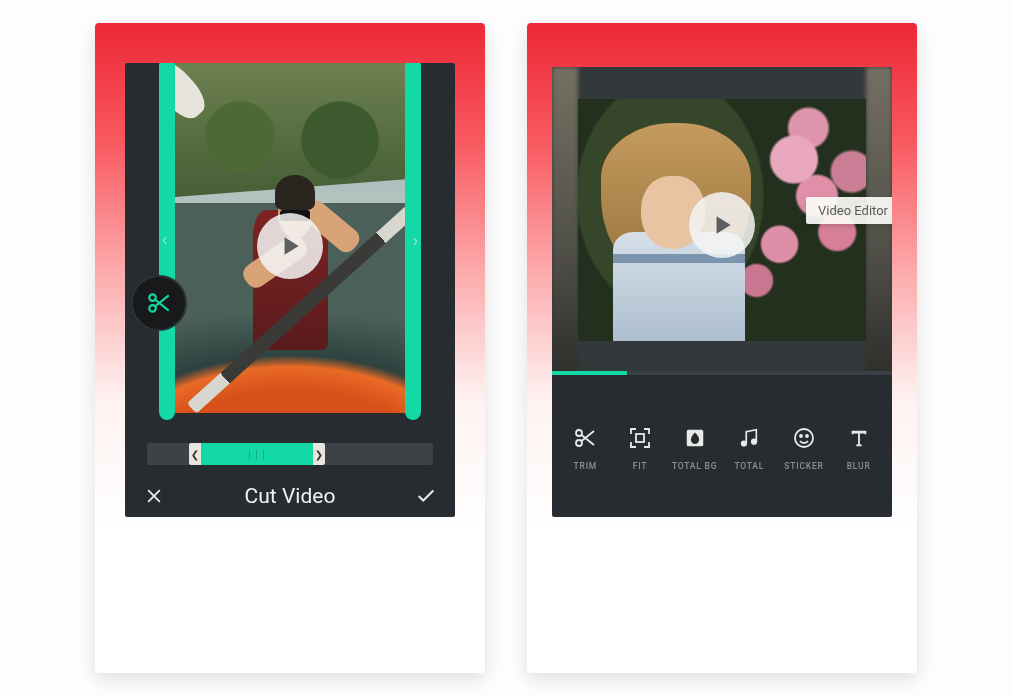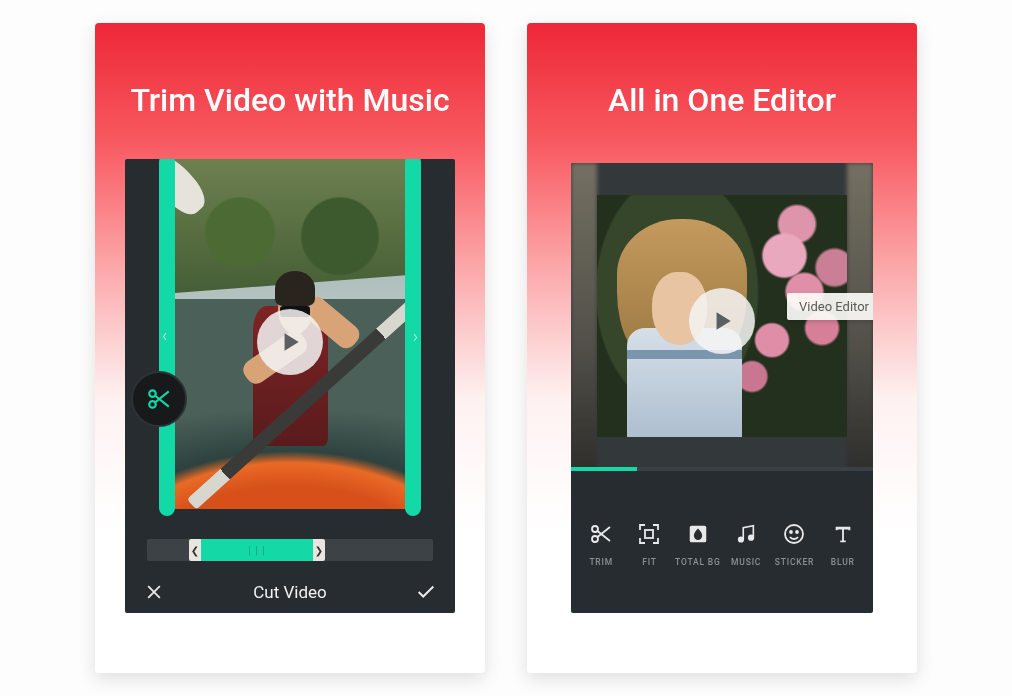--- a/index.html
+++ b/index.html
@@ -119,29 +119,29 @@
     background:#e8e6df; display:flex; align-items:center; justify-content:center;
     color:#333; font-size:10px; }
   .tb-left  { left:42px;  border-radius:2px 0 0 2px; }
   .tb-right { right:108px; border-radius:0 2px 2px 0; }
   .trim-grip-lines { position:absolute; left:50%; top:50%; transform:translate(-50%,-50%);
     font-size:10px; letter-spacing:1px; color:#20433b; opacity:.4; }
 
   .trim-bottom { position:absolute; left:0; right:0; bottom:0; height:42px;
     display:flex; align-items:center; justify-content:space-between;
     padding:0 18px; color:#dfe2e2; }
-  .trim-bottom .cb-label { font-size:17px; font-weight:400; color:#f2f2f2; }
+  .trim-bottom .cb-label { font-size:21px; font-weight:400; color:#f2f2f2; }
   .trim-bottom .icon { width:22px; height:22px; display:flex;
     align-items:center; justify-content:center; }
 
   
   .aio-stage {
     position: relative;
     margin: 44px auto 0;
-    width: 302px;
+    width: 340px;
     height: 450px;
     background: #262c30;
     border-radius: 2px;
     overflow: hidden;
   }
   .aio-preview {
     position: absolute;
     left:0; right:0; top:0; height:306px;
     background:#33383a;
   }
@@ -197,21 +197,20 @@
     color:#e7e7e7; width:50px; }
   .tool .t-icon { width:26px; height:26px; display:flex;
     align-items:center; justify-content:center; }
   .tool .t-label { margin-top:10px; font-size:8.5px; letter-spacing:0.8px;
     color:#8b9092; font-weight:500; }
 </style>
 </head>
 <body>
 
 <div class="phone">
-  <div class="title">Trim Video with Music</div>
 
   <div class="trim-stage">
 
     <div class="trim-preview">
       <div class="tp-sky"></div>
       <div class="tp-forest"></div>
       <div class="tp-water"></div>
       <div class="tp-kayak"></div>
       <div class="tp-body"></div>
       <div class="tp-arm1"></div>
@@ -263,21 +262,20 @@
       <span class="icon">
         <svg width="22" height="22" viewBox="0 0 24 24" fill="none" stroke="#e9e9e9" stroke-width="2.2">
           <path d="M4 12l5 5L20 6"></path>
         </svg>
       </span>
     </div>
   </div>
 </div>
 
 <div class="phone">
-  <div class="title">All in One Editor</div>
 
   <div class="aio-stage">
 
     <div class="aio-preview">
       <div class="aio-blur-l"></div>
       <div class="aio-blur-r"></div>
       <div class="aio-photo">
         <div class="ap-foliage"></div>
         <div class="ap-hair"></div>
         <div class="ap-neck"></div>
@@ -326,21 +324,21 @@
         <span class="t-label">TOTAL BG</span>
       </div>
       <div class="tool">
         <span class="t-icon">
           <svg width="22" height="22" viewBox="0 0 24 24" fill="none" stroke="#e9e9e9" stroke-width="1.8">
             <path d="M9 18V5l11-2v13"></path>
               <circle cx="6.5" cy="18" r="2.5" fill="#e9e9e9"></circle>
             <circle cx="17.5" cy="16" r="2.5" fill="#e9e9e9"></circle>
           </svg>
         </span>
-        <span class="t-label">MUSIC</span>
+        <span class="t-label">TOTAL</span>
       </div>
       <div class="tool">
         <span class="t-icon">
           <svg width="24" height="24" viewBox="0 0 24 24" fill="none" stroke="#e9e9e9" stroke-width="1.8">
             <circle cx="12" cy="12" r="9"></circle>
             <circle cx="9" cy="10" r="1" fill="#e9e9e9"></circle>
               <circle cx="15" cy="10" r="1" fill="#e9e9e9"></circle>
             <path d="M8 15c1 1.5 2.5 2 4 2s3-.5 4-2"></path>
           </svg>
         </span>

